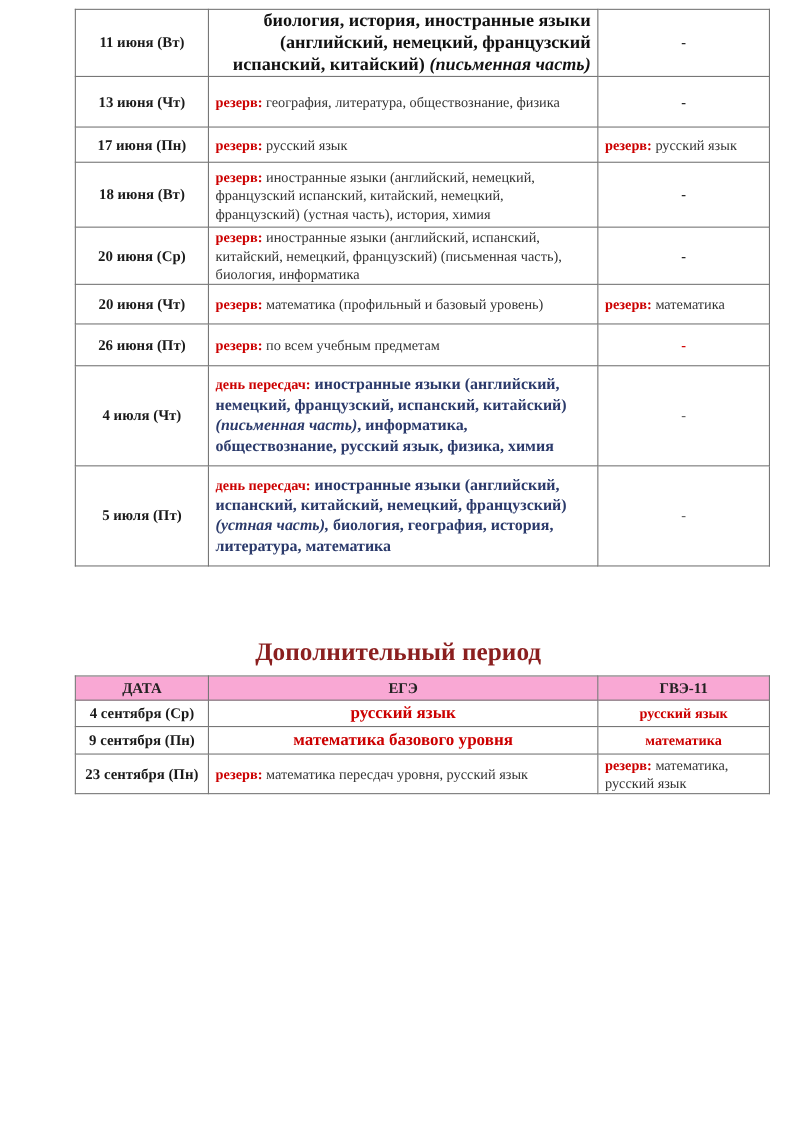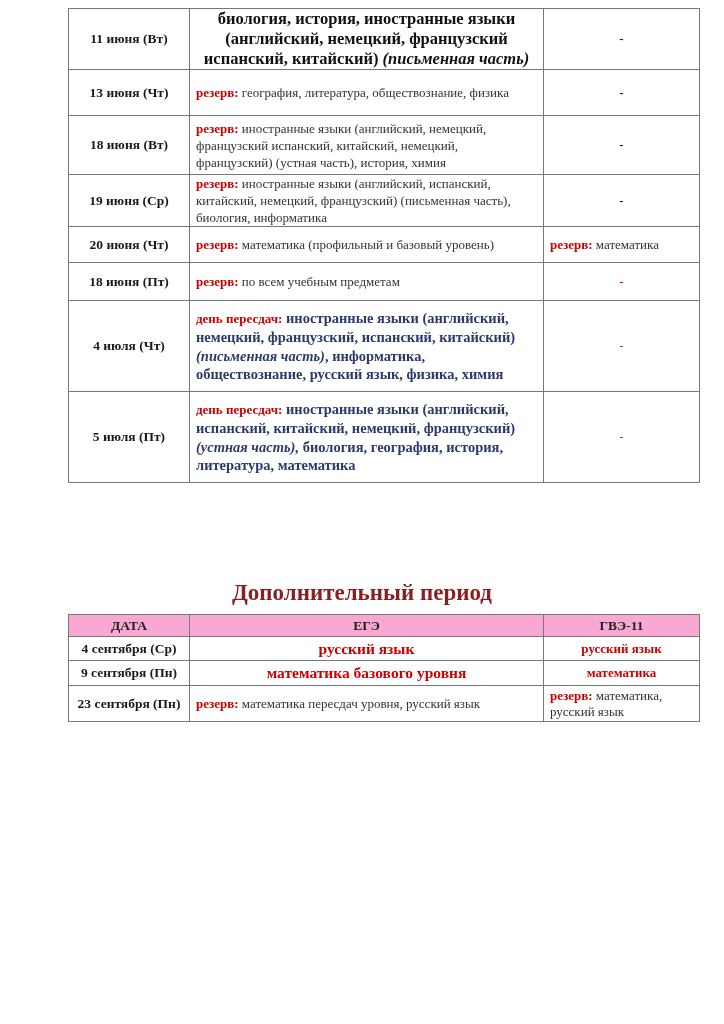--- a/index.html
+++ b/index.html
@@ -12,21 +12,21 @@
   td { border: 1px solid #777777; padding: 0 6px; vertical-align: middle; }
   #t1 { top: 8px; width: 631px; }
   #t2 { top: 614px; width: 631px; }
   col.c1 { width: 121px; } col.c2 { width: 354px; } col.c3 { width: 156px; }
   .date { text-align: center; font-weight: bold; font-size: 13.5px; color: #1a1a1a; border-radius: 30px; }
   .subj { font-size: 13px; line-height: 17px; color: #333333; }
   .dash { text-align: center; font-weight: bold; font-size: 13px; }
   .dash.red { color: #d00000; }
   .dash.thin { font-weight: normal; color: #555555; }
   .kw { color: #cc0000; font-weight: bold; }
-  .bigbold { font-weight: bold; font-size: 16.5px; line-height: 20px; text-align: center; color: #111111; }
+  .bigbold { font-weight: bold; font-size: 16.5px; line-height: 20px; text-align: right; color: #111111; }
   .navy { color: #2b3a6b; font-weight: bold; font-size: 14.5px; line-height: 18.5px; }
   .it { font-style: italic; }
   h2 {
     position: absolute; top: 580px; left: 0; width: 724px; margin: 0;
     text-align: center; font-size: 23px; font-weight: bold; color: #8b1f1f;
   }
   .hdr td { background: #f9a8d4; font-weight: bold; text-align: center; font-size: 13.5px; height: 21px; }
   .redbig { color: #cc0000; font-weight: bold; text-align: center; font-size: 15.5px; }
   .redmed { color: #cc0000; font-weight: bold; text-align: center; font-size: 13px; }
 </style>
@@ -43,37 +43,42 @@
       <tr style="height:59px">
     <td class="date">11 июня (Вт)</td>
     <td class="bigbold"><span>биология, история, иностранные языки (английский, немецкий, французский испанский, китайский)</span> <span class="it">(письменная часть)</span></td>
     <td class="dash">-</td>
   </tr>
   <tr style="height:46px">
     <td class="date">13 июня (Чт)</td>
     <td class="subj"><span class="kw">резерв:</span> <span>география, литература, обществознание, физика</span></td>
     <td class="dash">-</td>
   </tr>
+  <tr style="height:32px">
+    <td class="date">17 июня (Пн)</td>
+    <td class="subj"><span class="kw">резерв:</span> <span>русский язык</span></td>
+    <td class="subj"><span class="kw">резерв:</span> <span>русский язык</span></td>
+  </tr>
   <tr style="height:59px">
     <td class="date">18 июня (Вт)</td>
     <td class="subj"><span class="kw">резерв:</span> <span>иностранные языки (английский, немецкий, французский испанский, китайский,  немецкий, французский) (устная часть), история, химия</span></td>
     <td class="dash">-</td>
   </tr>
   <tr style="height:52px">
-    <td class="date">19 июня (Ср)</td>
+    <td class="date">20 июня (Ср)</td>
     <td class="subj"><span class="kw">резерв:</span><span> иностранные языки (английский, испанский, китайский, немецкий, французский) (письменная часть), биология, информатика</span></td>
     <td class="dash">-</td>
   </tr>
   <tr style="height:36px">
     <td class="date">20 июня (Чт)</td>
     <td class="subj"><span class="kw">резерв:</span> <span>математика (профильный и базовый уровень)</span></td>
     <td class="subj"><span class="kw">резерв:</span> <span>математика</span></td>
   </tr>
   <tr style="height:38px">
-    <td class="date">18 июня (Пт)</td>
+    <td class="date">26 июня (Пт)</td>
     <td class="subj"><span class="kw">резерв:</span><span> по всем учебным предметам</span></td>
     <td class="dash red">-</td>
   </tr>
   <tr style="height:91px">
     <td class="date">4 июля (Чт)</td>
     <td class="navy"><span class="kw" style="font-size:13px">день пересдач:</span><span> иностранные языки (английский, немецкий, французский, испанский, китайский)</span> <span class="it">(письменная часть)</span><span>, информатика, обществознание, русский язык, физика, химия</span></td>
     <td class="dash thin">-</td>
   </tr>
   <tr style="height:91px">
     <td class="date">5 июля (Пт)</td>

